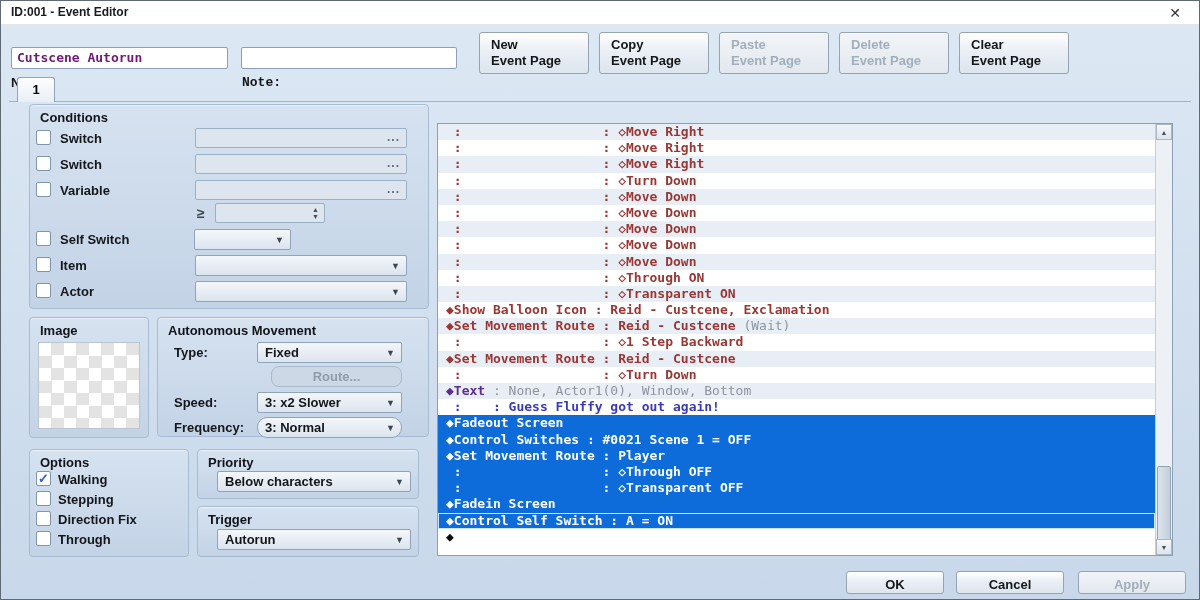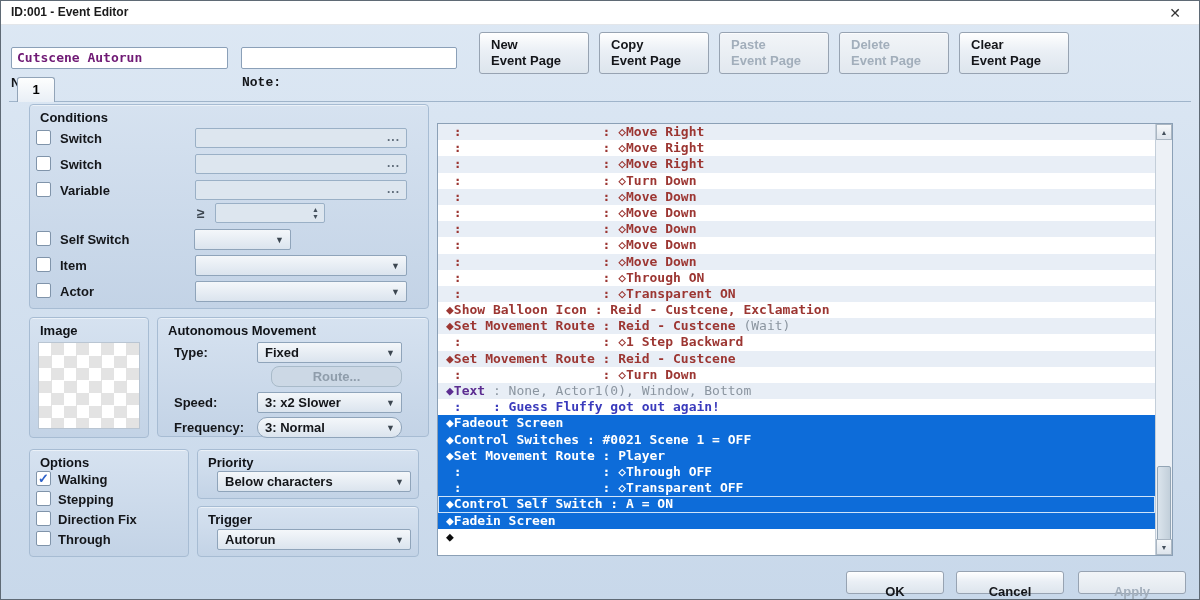--- a/index.html
+++ b/index.html
@@ -86,21 +86,21 @@
   .scroll-btn{ position:absolute; left:0; width:16px; height:16px; background:linear-gradient(#f6f8fa,#dde4ec);
                border:1px solid #aab6c2; text-align:center; font-size:7px; color:#44505c; line-height:15px; cursor:pointer; }
   .scroll-btn.up{ top:0; }
   .scroll-btn.down{ bottom:0; }
   .scroll-thumb{ position:absolute; left:1px; width:14px; top:342px; height:75px;
                  background:linear-gradient(90deg,#dbe4ec,#c2cfda); border:1px solid #93a5b5; border-radius:2px; cursor:grab; }
 
   
   .footbtn{ position:absolute; top:570px; height:23px; border:1px solid #97a3b2; border-radius:3px;
             background:linear-gradient(#ffffff,#eaeff5 45%,#dde5ed); font-size:13px; font-weight:bold;
-            color:#14161a; text-align:center; padding-top:12px; cursor:pointer; }
+            color:#14161a; text-align:center; padding-top:5px; cursor:pointer; }
   .footbtn.disabled{ color:#a2aebb; cursor:default; background:linear-gradient(#f2f5f8,#e2e8ef); }
 
   .gte{ position:absolute; font-size:14px; font-weight:bold; color:#3c4650; }
 </style>
 </head>
 <body>
 
 <div class="window">
 
   <div class="titlebar">
@@ -236,22 +236,22 @@
         <div class="crow odd"><span class="seg-mp"> :                  : ◇1 Step Backward</span></div>
         <div class="crow even"><span class="seg-mc">◆Set Movement Route</span><span class="seg-mp"> : Reid - Custcene</span></div>
         <div class="crow odd"><span class="seg-mp"> :                  : ◇Turn Down</span></div>
         <div class="crow even"><span class="seg-pc">◆Text</span><span class="seg-gy"> : None, Actor1(0), Window, Bottom</span></div>
         <div class="crow odd"><span class="seg-ms"> :    : Guess Fluffy got out again!</span></div>
         <div class="crow even sel"><span class="seg-sc">◆Fadeout Screen</span></div>
         <div class="crow odd sel"><span class="seg-sc">◆Control Switches</span><span class="seg-sp"> : #0021 Scene 1 = OFF</span></div>
         <div class="crow even sel"><span class="seg-sc">◆Set Movement Route</span><span class="seg-sp"> : Player</span></div>
         <div class="crow odd sel"><span class="seg-sp"> :                  : ◇Through OFF</span></div>
         <div class="crow even sel"><span class="seg-sp"> :                  : ◇Transparent OFF</span></div>
+        <div class="crow odd sel"><span class="seg-sc">◆Fadein Screen</span></div>
         <div class="crow even sel foc"><span class="seg-sc">◆Control Self Switch</span><span class="seg-sp"> : A = ON</span></div>
-        <div class="crow odd sel"><span class="seg-sc">◆Fadein Screen</span></div>
         <div class="crow odd"><span class="seg-bk">◆</span></div>
       </div>
     <div class="vscroll">
       <div class="scroll-btn up">▲</div>
       <div class="scroll-thumb"></div>
       <div class="scroll-btn down">▼</div>
     </div>
   </div>
 
   <div class="footbtn" style="left:845px; width:98px;">OK</div>

